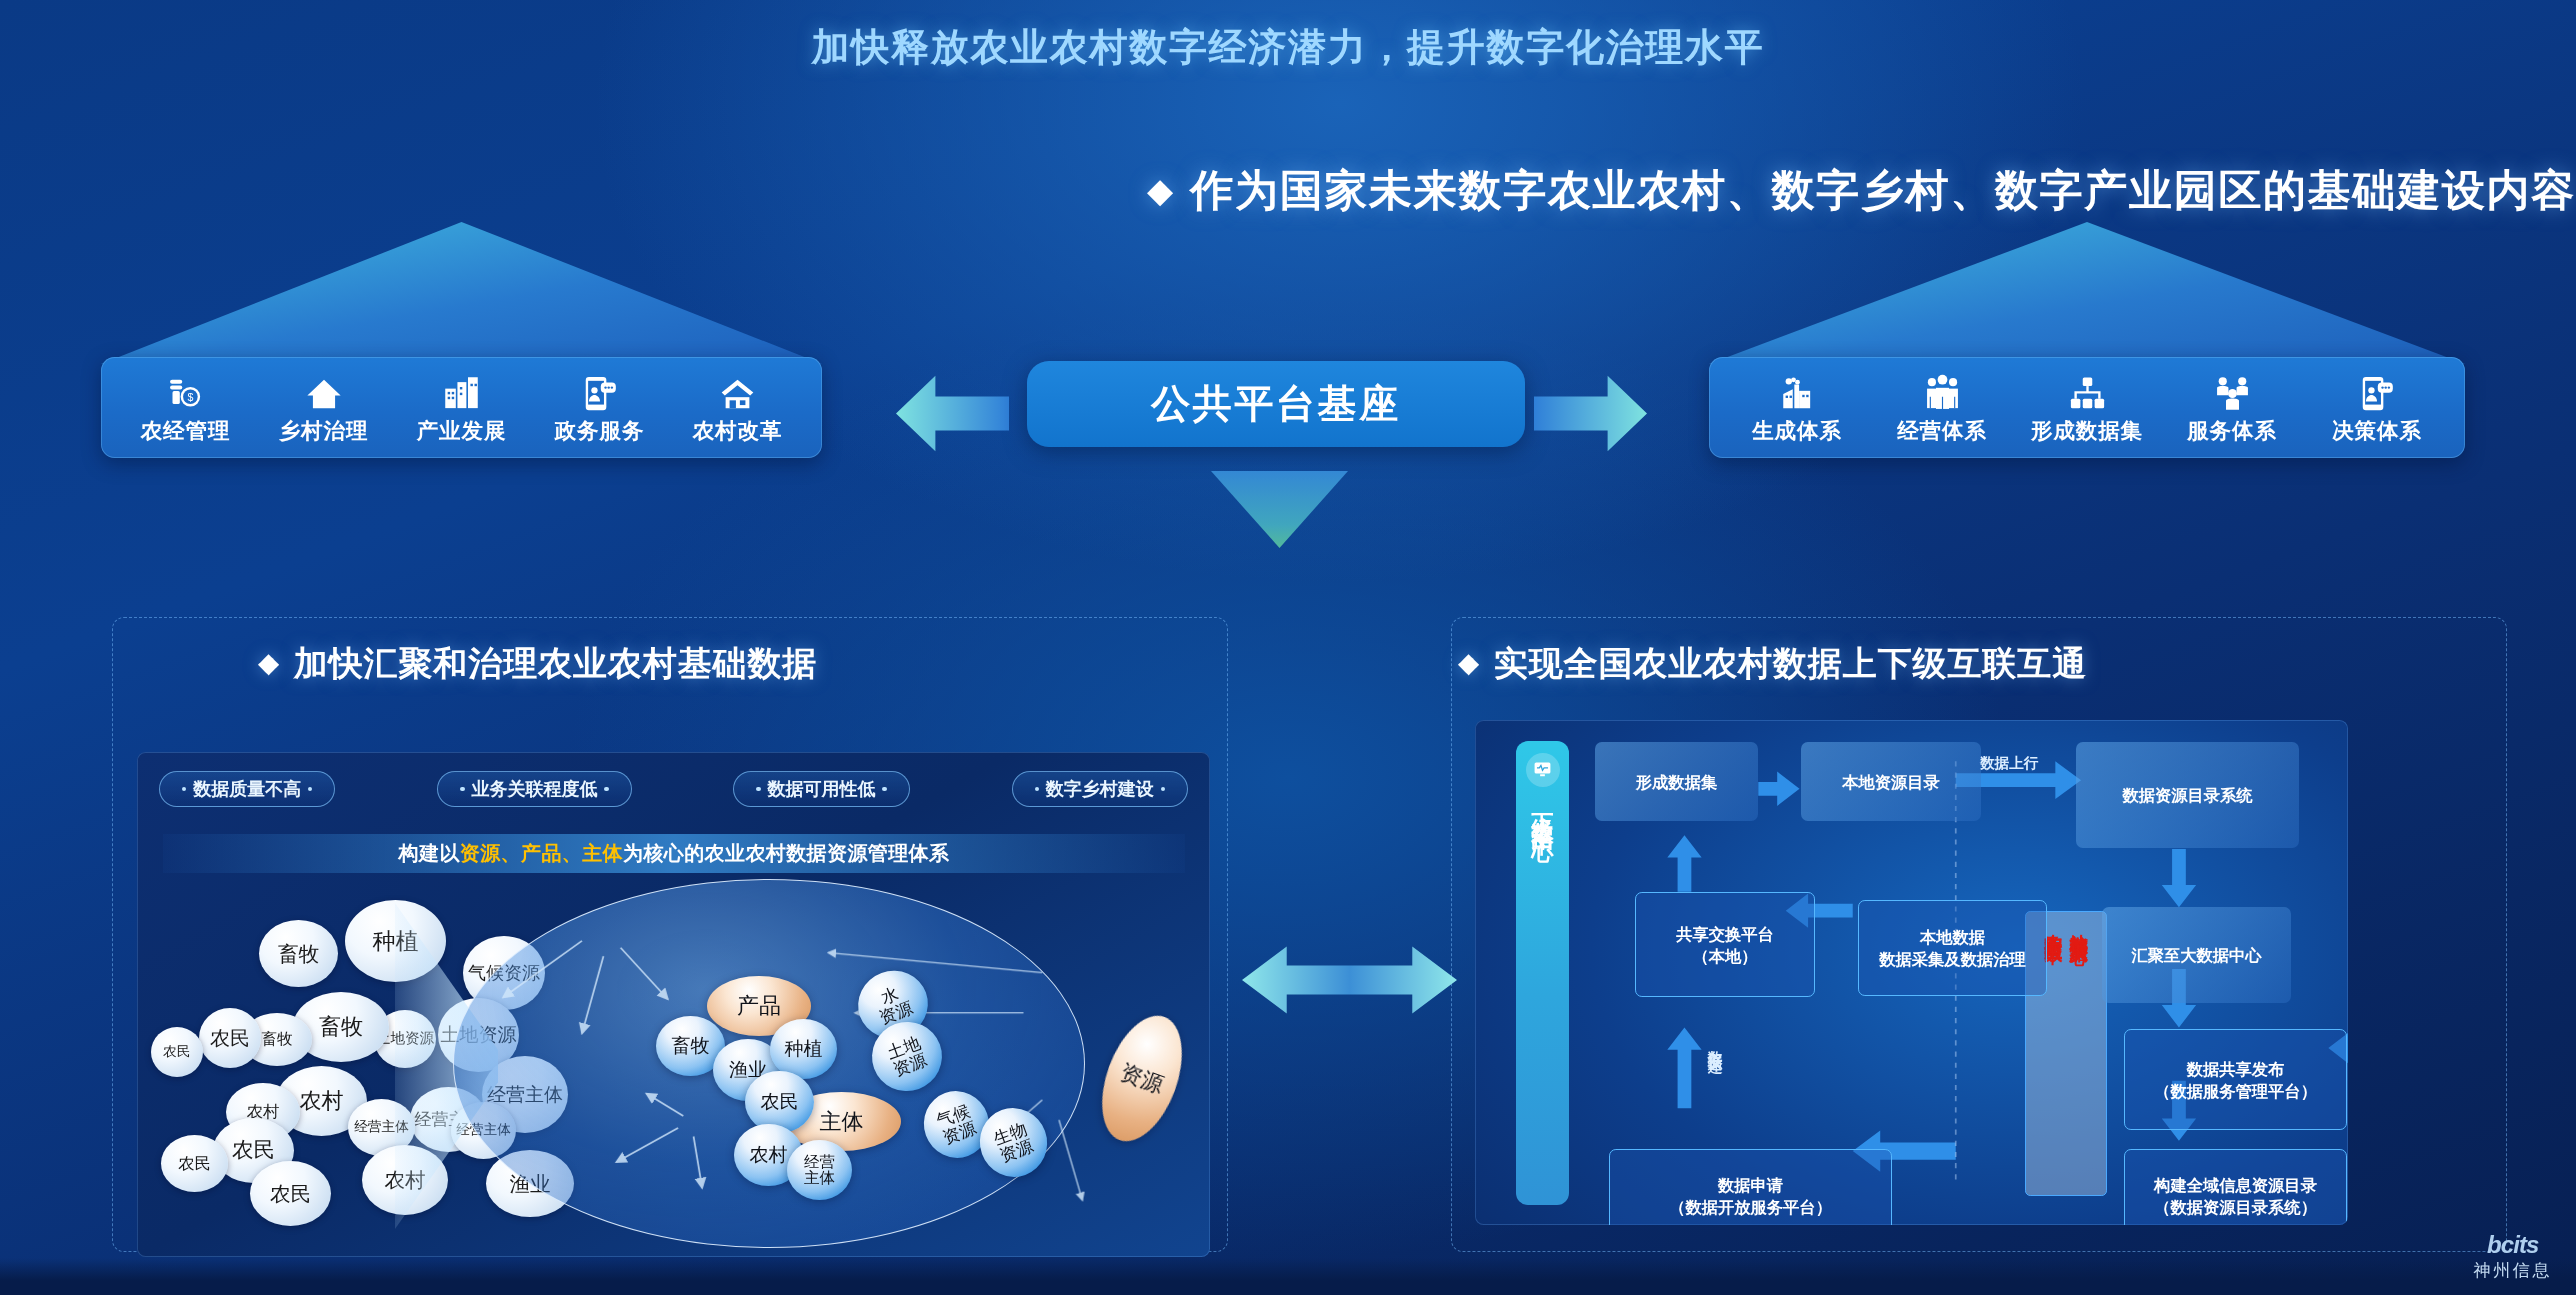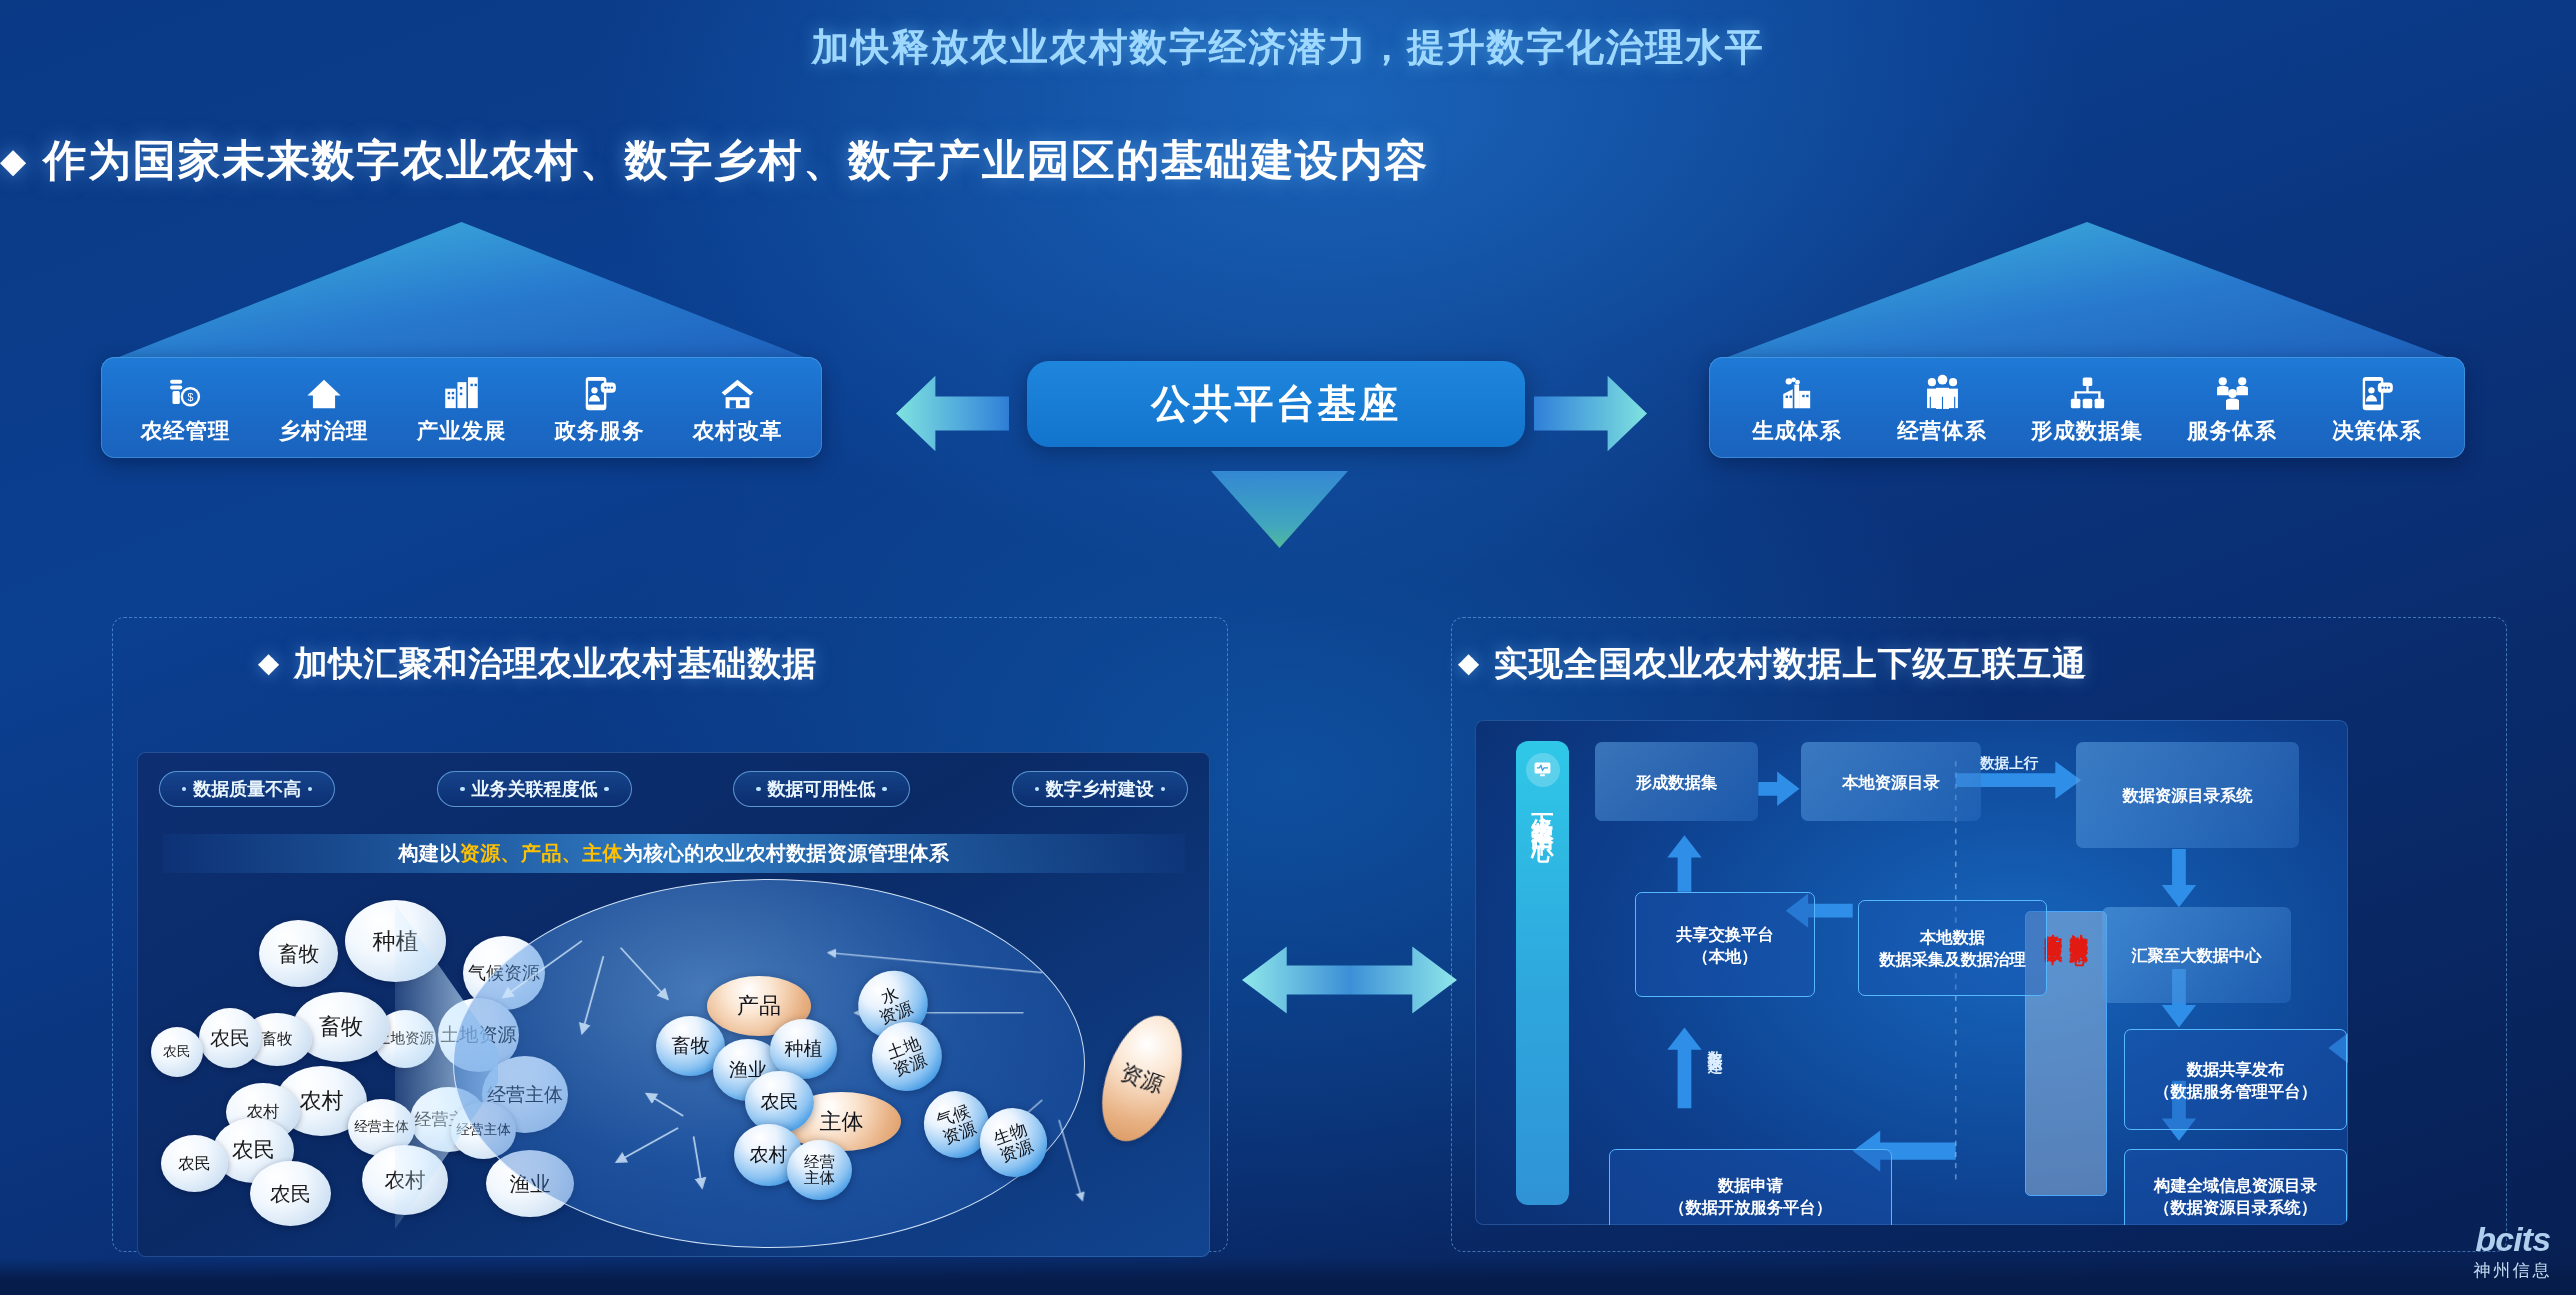--- a/index.html
+++ b/index.html
@@ -14,21 +14,21 @@
   }
   .stage { position:absolute; inset:0; }
 
   
   .main-title{
     position:absolute; left:0; right:0; top:22px; text-align:center;
     font-size:38px; font-weight:bold; letter-spacing:1.7px;
     color:#9fd8ff; text-shadow:0 0 15.5px rgba(110,200,255,.55);
   }
   .sub-title{
-    position:absolute; left:0; right:0; top:132px; text-align:left;
+    position:absolute; left:0; right:0; top:162px; text-align:right;
     font-size:43px; font-weight:bold; letter-spacing:1.7px; color:#ffffff;
     text-shadow:0 0 19px rgba(120,190,255,.55);
   }
   .sub-title .dia{ color:#fff; margin-right:15.5px; font-size:34px; vertical-align:2.6px;}
 
   
   .pent{ position:absolute; }
   .pent .roof{
     position:relative; height:142px;
     clip-path: polygon(50% 0%, 100% 100%, 0% 100%);
@@ -179,21 +179,21 @@
   .redcol .vtxt{ writing-mode:vertical-rl; text-orientation:upright;
     font-size:18px; font-weight:bold; color:#e21b13; letter-spacing:1.7px; }
 
   .flabel{ position:absolute; font-size:14.6px; color:#dceeff; font-weight:bold; }
   .vlabel{ position:absolute; writing-mode:vertical-rl; text-orientation:upright;
     font-size:14.6px; color:#dceeff; font-weight:bold; letter-spacing:2.6px; }
 
   .dbl-arrow{ position:absolute; left:1242px; top:943px; width:215px; height:74px; }
 
   .logo{ position:absolute; right:24px; bottom:13.7px; text-align:center; opacity:.95;}
-  .logo .mark{ font-size:34px; font-weight:bold; color:#b9d9f7; letter-spacing:-0.9px; font-style:italic;}
+  .logo .mark{ font-size:24px; font-weight:bold; color:#b9d9f7; letter-spacing:-0.9px; font-style:italic;}
   .logo .cn{ font-size:17px; color:#cfe6fb; letter-spacing:2.6px; }
   .bot-strip{ position:absolute; left:0; right:0; bottom:0; height:38px;
     background:linear-gradient(180deg,rgba(6,28,74,0),#061c4a 60%);}
 </style>
 </head>
 <body>
 
 <div class="stage">
 
   <div class="main-title">加快释放农业农村数字经济潜力，提升数字化治理水平</div>

